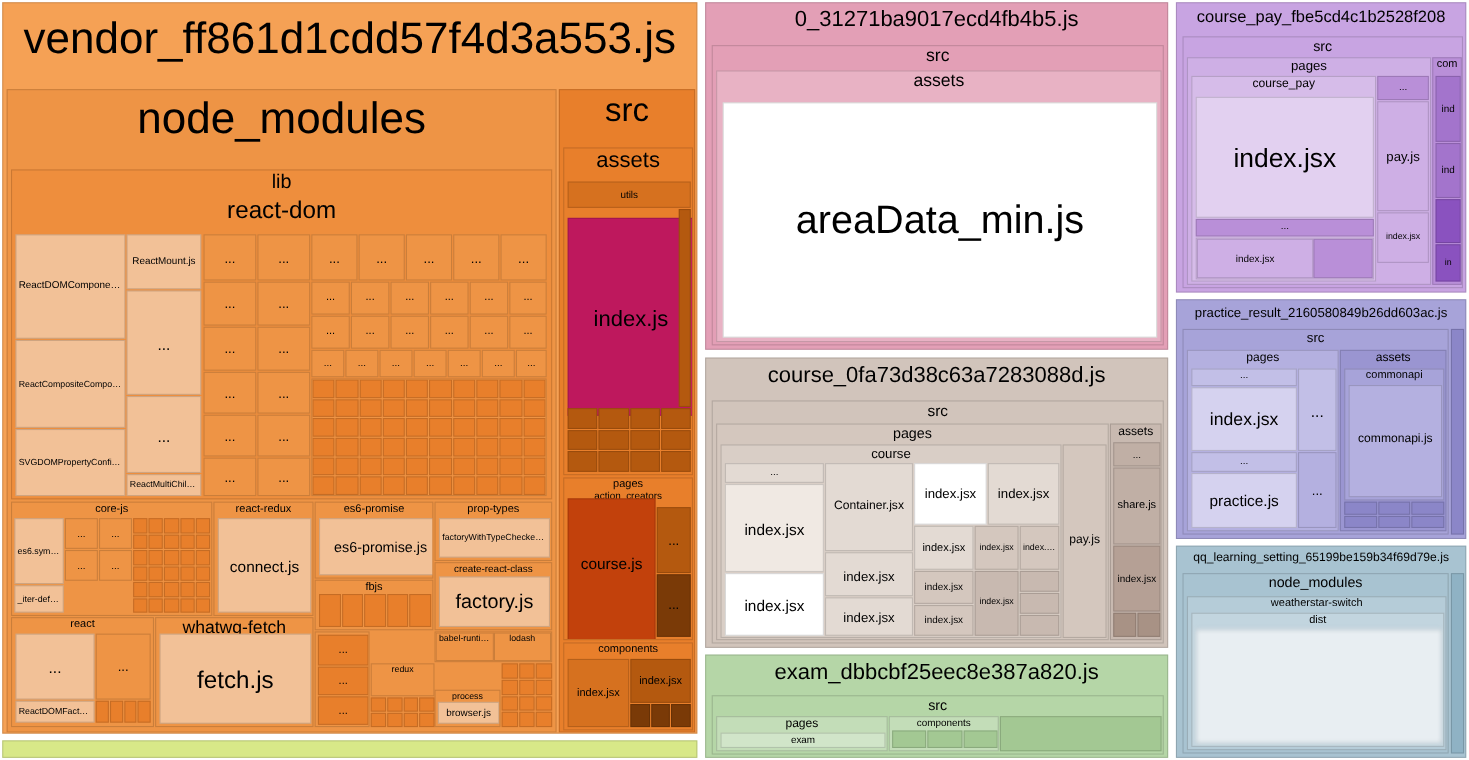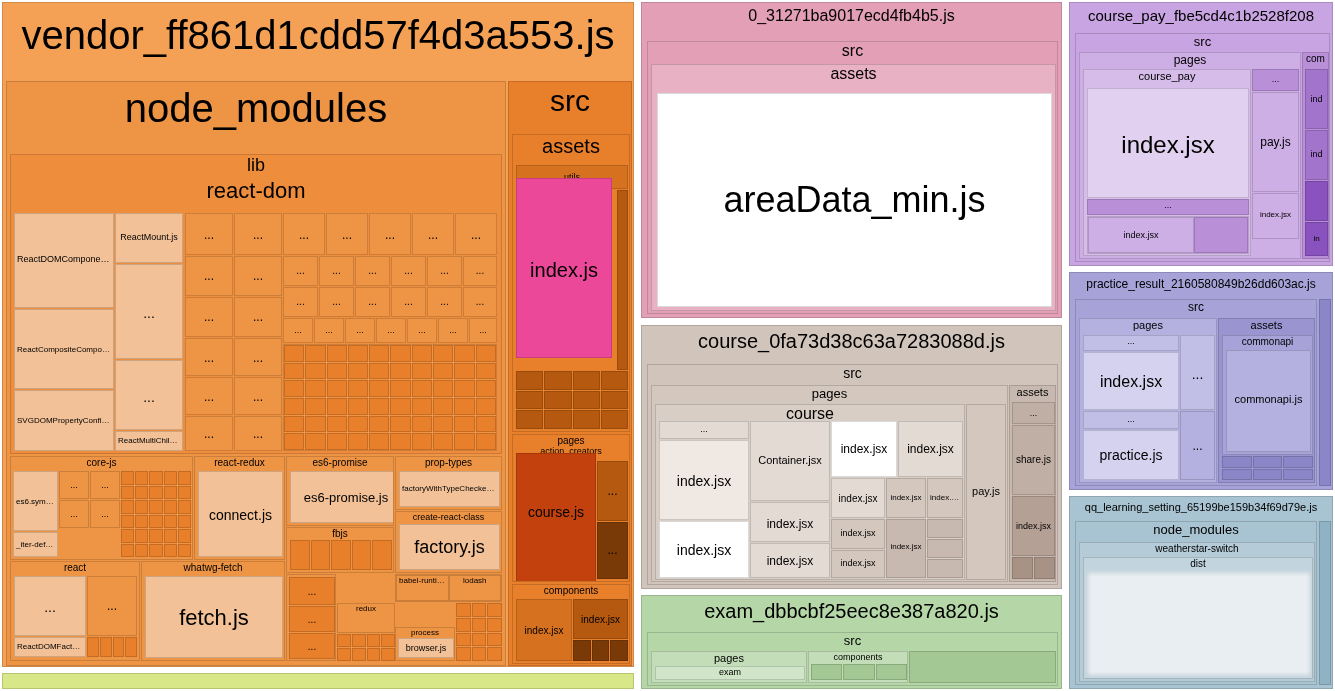--- a/index.html
+++ b/index.html
@@ -330,21 +330,21 @@
         </div>
       <div style="position:absolute;left:76px;top:75px;width:50px;height:20px;display:grid;grid-template-columns:repeat(4,1fr);gap:1px">
         <div class="b" style="position:relative;background:#e87f2b"></div>
           <div class="b" style="position:relative;background:#e87f2b"></div>
           <div class="b" style="position:relative;background:#e87f2b"></div>
           <div class="b" style="position:relative;background:#e87f2b"></div>
       </div>
     </div>
 
     <div class="b" style="left:134px;top:479px;width:144px;height:100px;background:#ee9445">
-      <div class="t" style="font-size:10px">whatwg-fetch</div>
+      <div class="t" style="font-size:16px">whatwg-fetch</div>
       <div class="b" style="left:3px;top:14px;width:138px;height:82px;background:#f2c197">
           <div class="t" style="font-size:22px;margin-top:28px">fetch.js</div>
         </div>
     </div>
 
     <div class="b" style="left:279px;top:492px;width:50px;height:87px;background:#ee9445">
       <div class="b" style="left:2px;top:2px;width:46px;height:28px;background:#e87f2b">
           <div class="t" style="font-size:10px;margin-top:8px">...</div>
         </div>
       <div class="b" style="left:2px;top:31px;width:46px;height:26px;background:#e87f2b">
@@ -399,21 +399,21 @@
     </div>
   </div>
 
   <div class="b" style="left:505px;top:78px;width:124px;height:585px;background:#e87f2b">
     <div class="t" style="font-size:30px;font-weight:500;padding:2px 0">src</div>
     <div class="b" style="left:3px;top:52px;width:118px;height:298px;background:#e87f2b">
       <div class="t" style="font-size:20px">assets</div>
       <div class="b" style="left:3px;top:30px;width:112px;height:24px;background:#d6711f">
           <div class="t" style="font-size:9px;margin-top:6px">utils</div>
         </div>
-      <div class="b" style="left:3px;top:43px;width:96px;height:180px;background:#ec4899">
+      <div class="b" style="left:3px;top:63px;width:115px;height:180px;background:#be185d">
           <div class="t" style="font-size:20px;margin-top:80px">index.js</div>
         </div>
       <div class="b" style="left:104px;top:55px;width:11px;height:180px;background:#b4590f"></div>
       <div style="position:absolute;left:3px;top:236px;width:112px;height:58px;display:grid;grid-template-columns:repeat(4,1fr);grid-template-rows:repeat(3,1fr);gap:1px">
         <div class="b" style="position:relative;background:#b4590f"></div>
           <div class="b" style="position:relative;background:#b4590f"></div>
           <div class="b" style="position:relative;background:#b4590f"></div>
           <div class="b" style="position:relative;background:#b4590f"></div>
         <div class="b" style="position:relative;background:#b4590f"></div>
           <div class="b" style="position:relative;background:#b4590f"></div>
@@ -449,40 +449,40 @@
       <div style="position:absolute;left:60px;top:55px;width:55px;height:21px;display:grid;grid-template-columns:repeat(3,1fr);gap:1px">
         <div class="b" style="position:relative;background:#7a3a07"></div>
           <div class="b" style="position:relative;background:#7a3a07"></div>
           <div class="b" style="position:relative;background:#7a3a07"></div>
       </div>
     </div>
   </div>
 </div>
 
 <div class="b" style="left:641px;top:2px;width:421px;height:316px;background:#e39fb6">
-  <div class="t" style="font-size:16px;padding:4px 16px">0_31271ba9017ecd4fb4b5.js</div>
+  <div class="t" style="font-size:20px;padding:4px 16px">0_31271ba9017ecd4fb4b5.js</div>
   <div class="b" style="left:5px;top:38px;width:411px;height:273px;background:#e39fb6">
     <div class="t" style="font-size:16px">src</div>
     <div class="b" style="left:3px;top:22px;width:405px;height:247px;background:#e8b2c4">
       <div class="t" style="font-size:16px">assets</div>
       <div class="b" style="left:5px;top:28px;width:395px;height:214px;background:#fff">
           <div class="t" style="font-size:36px;margin-top:85px">areaData_min.js</div>
         </div>
     </div>
   </div>
 </div>
 
 <div class="b" style="left:641px;top:325px;width:421px;height:264px;background:#d1c4bb">
   <div class="t" style="font-size:20px;padding:4px 0">course_0fa73d38c63a7283088d.js</div>
   <div class="b" style="left:5px;top:38px;width:411px;height:221px;background:#d1c4bb">
     <div class="t" style="font-size:14px">src</div>
     <div class="b" style="left:3px;top:20px;width:357px;height:197px;background:#d4c7be">
       <div class="t" style="font-size:13px">pages</div>
       <div class="b" style="left:3px;top:18px;width:310px;height:176px;background:#d9cec6">
-        <div class="t" style="font-size:16px">course</div>
+        <div class="t" style="font-size:12px">course</div>
         <div class="b" style="left:3px;top:16px;width:90px;height:18px;background:#e3dad3">
             <div class="t" style="font-size:9px;margin-top:2px">...</div>
           </div>
         <div class="b" style="left:3px;top:35px;width:90px;height:80px;background:#f0e9e3">
             <div class="t" style="font-size:14px;margin-top:32px">index.jsx</div>
           </div>
         <div class="b" style="left:3px;top:116px;width:90px;height:57px;background:#fff">
             <div class="t" style="font-size:14px;margin-top:20px">index.jsx</div>
           </div>
         <div class="b" style="left:94px;top:16px;width:80px;height:80px;background:#e3dad3">

